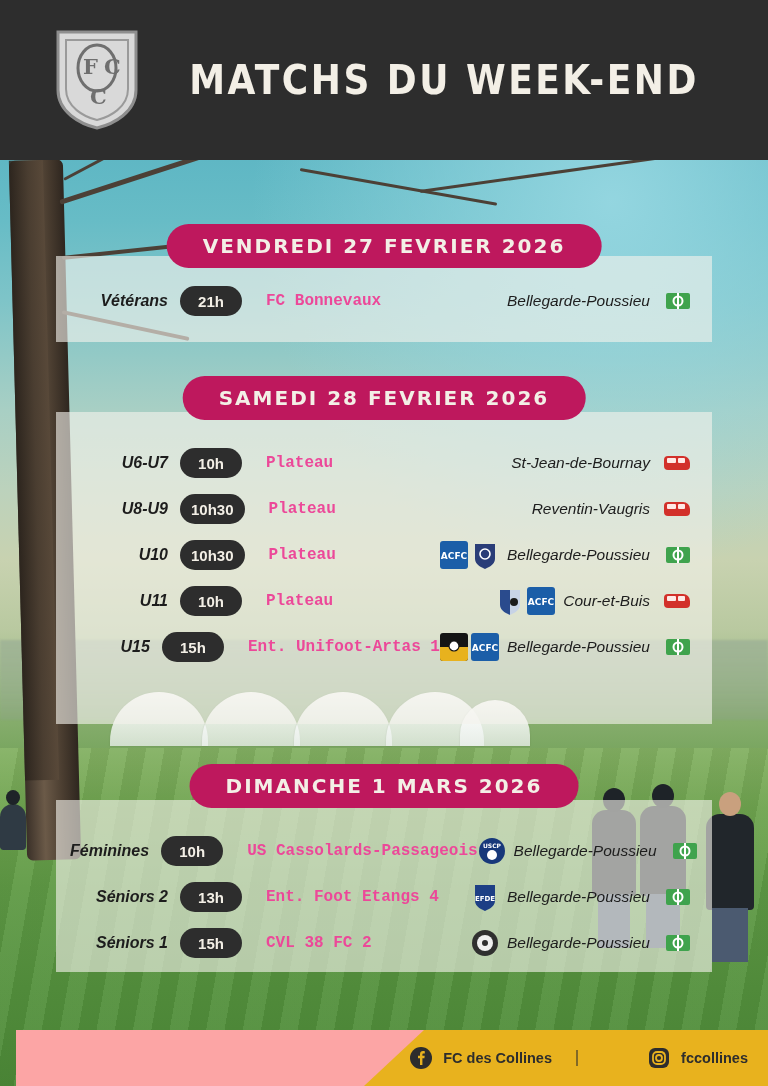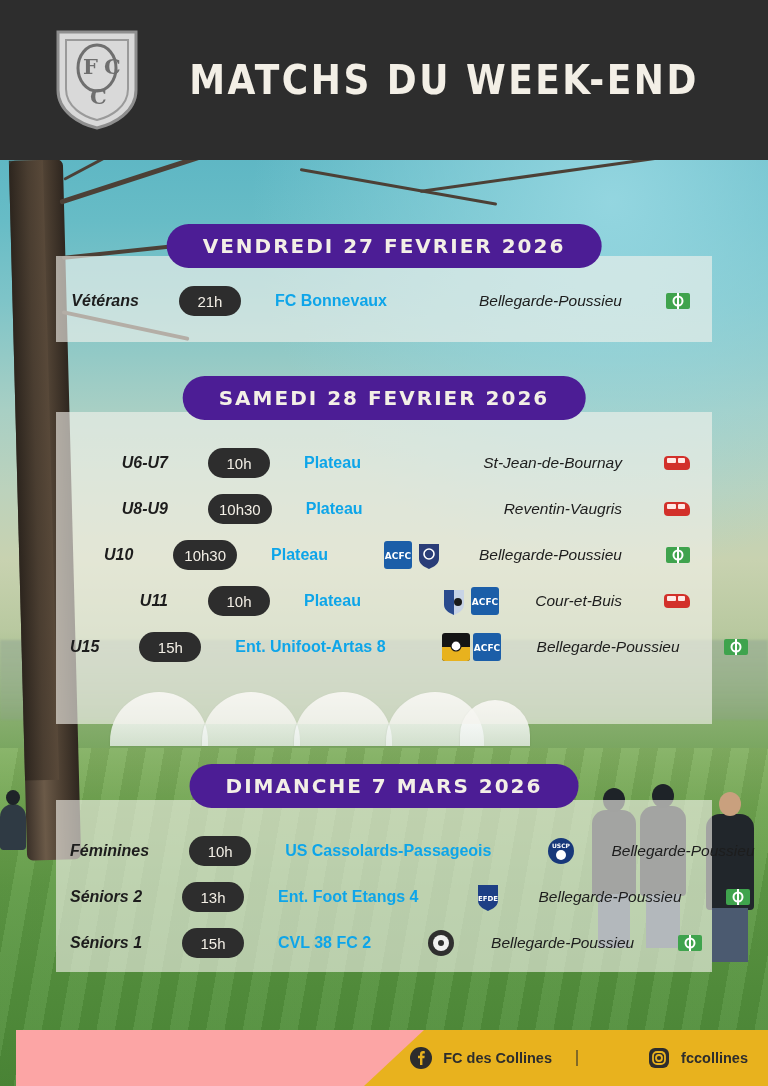--- a/index.html
+++ b/index.html
@@ -129,68 +129,68 @@
 
   .panel {
     position: absolute;
     left: 56px; width: 656px;
     background: rgba(244,242,235,.62);
   }
 
   .day-pill {
     position: absolute;
     left: 50%; transform: translateX(-50%);
-    background: #4c1d95;
+    background: #be185d;
     color: #f3efe6;
     border-radius: 26px;
     height: 44px;
     display: flex; align-items: center; justify-content: center;
     padding: 0 36px;
     font-family: "DejaVu Sans", sans-serif;
     font-weight: 700;
     font-size: 20px;
     letter-spacing: 2px;
     white-space: nowrap;
     z-index: 5;
   }
 
   .match-row {
     display: flex; align-items: center;
     height: 46px;
     padding: 0 22px 0 14px;
-    gap: 28px;
   }
   .cat {
     width: 110px;
     text-align: right;
     padding-right: 12px;
     font-style: italic;
     font-weight: 700;
     font-size: 16px;
     color: #1d1d1d;
     white-space: nowrap;
   }
   .time {
     background: #2d2d2d;
     color: #f3efe6;
     border-radius: 16px;
     height: 30px;
     min-width: 62px;
     padding: 0 11px;
     display: flex; align-items: center; justify-content: center;
     font-size: 15px;
-    font-weight: 400;
+    font-weight: 700;
     flex: 0 0 auto;
   }
   .opp {
-    padding-left: 6px;
+    padding-left: 24px;
     font-weight: 700;
     font-size: 16px;
-    color: #0ea5e9;
+    color: #ec4899;
     white-space: nowrap;
+    font-family: Liberation Mono, monospace;
   }
   .spacer { flex: 1 1 auto; }
   .logos {
     display: flex; align-items: flex-end; gap: 3px;
     margin-right: 8px;
     flex: 0 0 auto;
   }
   .lg { width: 28px; height: 28px; border-radius: 3px; overflow: hidden; position: relative; display:block; }
   .place {
     font-style: italic;
@@ -405,21 +405,21 @@
         </div>
         <div class="place">Cour-et-Buis</div>
         <div class="venue-icon">
             <span class="icon-bus"></span>
           </div>
       </div>
 
       <div class="match-row">
         <div class="cat">U15</div>
         <div class="time">15h</div>
-        <div class="opp">Ent. Unifoot-Artas 8</div>
+        <div class="opp">Ent. Unifoot-Artas 1</div>
         <div class="spacer"></div>
         <div class="logos">
           <span class="lg">
             <svg width="28" height="28" viewBox="0 0 28 28">
                 <rect width="28" height="28" fill="#141414"></rect>
                 <path d="M0 14h28v14H0z" fill="#e8b21e"></path>
                 <circle cx="14" cy="13" r="5" fill="#fff" stroke="#141414" stroke-width="1.2"></circle>
               </svg>
           </span>
           <span class="lg">
@@ -493,21 +493,21 @@
                 <circle cx="14" cy="14" r="3" fill="#2f2f2f"></circle>
               </svg>
           </span>
         </div>
         <div class="place">Bellegarde-Poussieu</div>
         <div class="venue-icon">
             <span class="icon-field"></span>
           </div>
       </div>
     </div>
-    <div class="day-pill" style="top:604px;">DIMANCHE 7 MARS 2026</div>
+    <div class="day-pill" style="top:604px;">DIMANCHE 1 MARS 2026</div>
 
   </div>
 
   <div class="footer">
     <div class="footer-wedge"></div>
 
     <div class="social fb">
       <span class="soc-icon">
         <svg width="24" height="24" viewBox="0 0 24 24">
             <circle cx="12" cy="12" r="11" fill="#2d2d2d"></circle>

